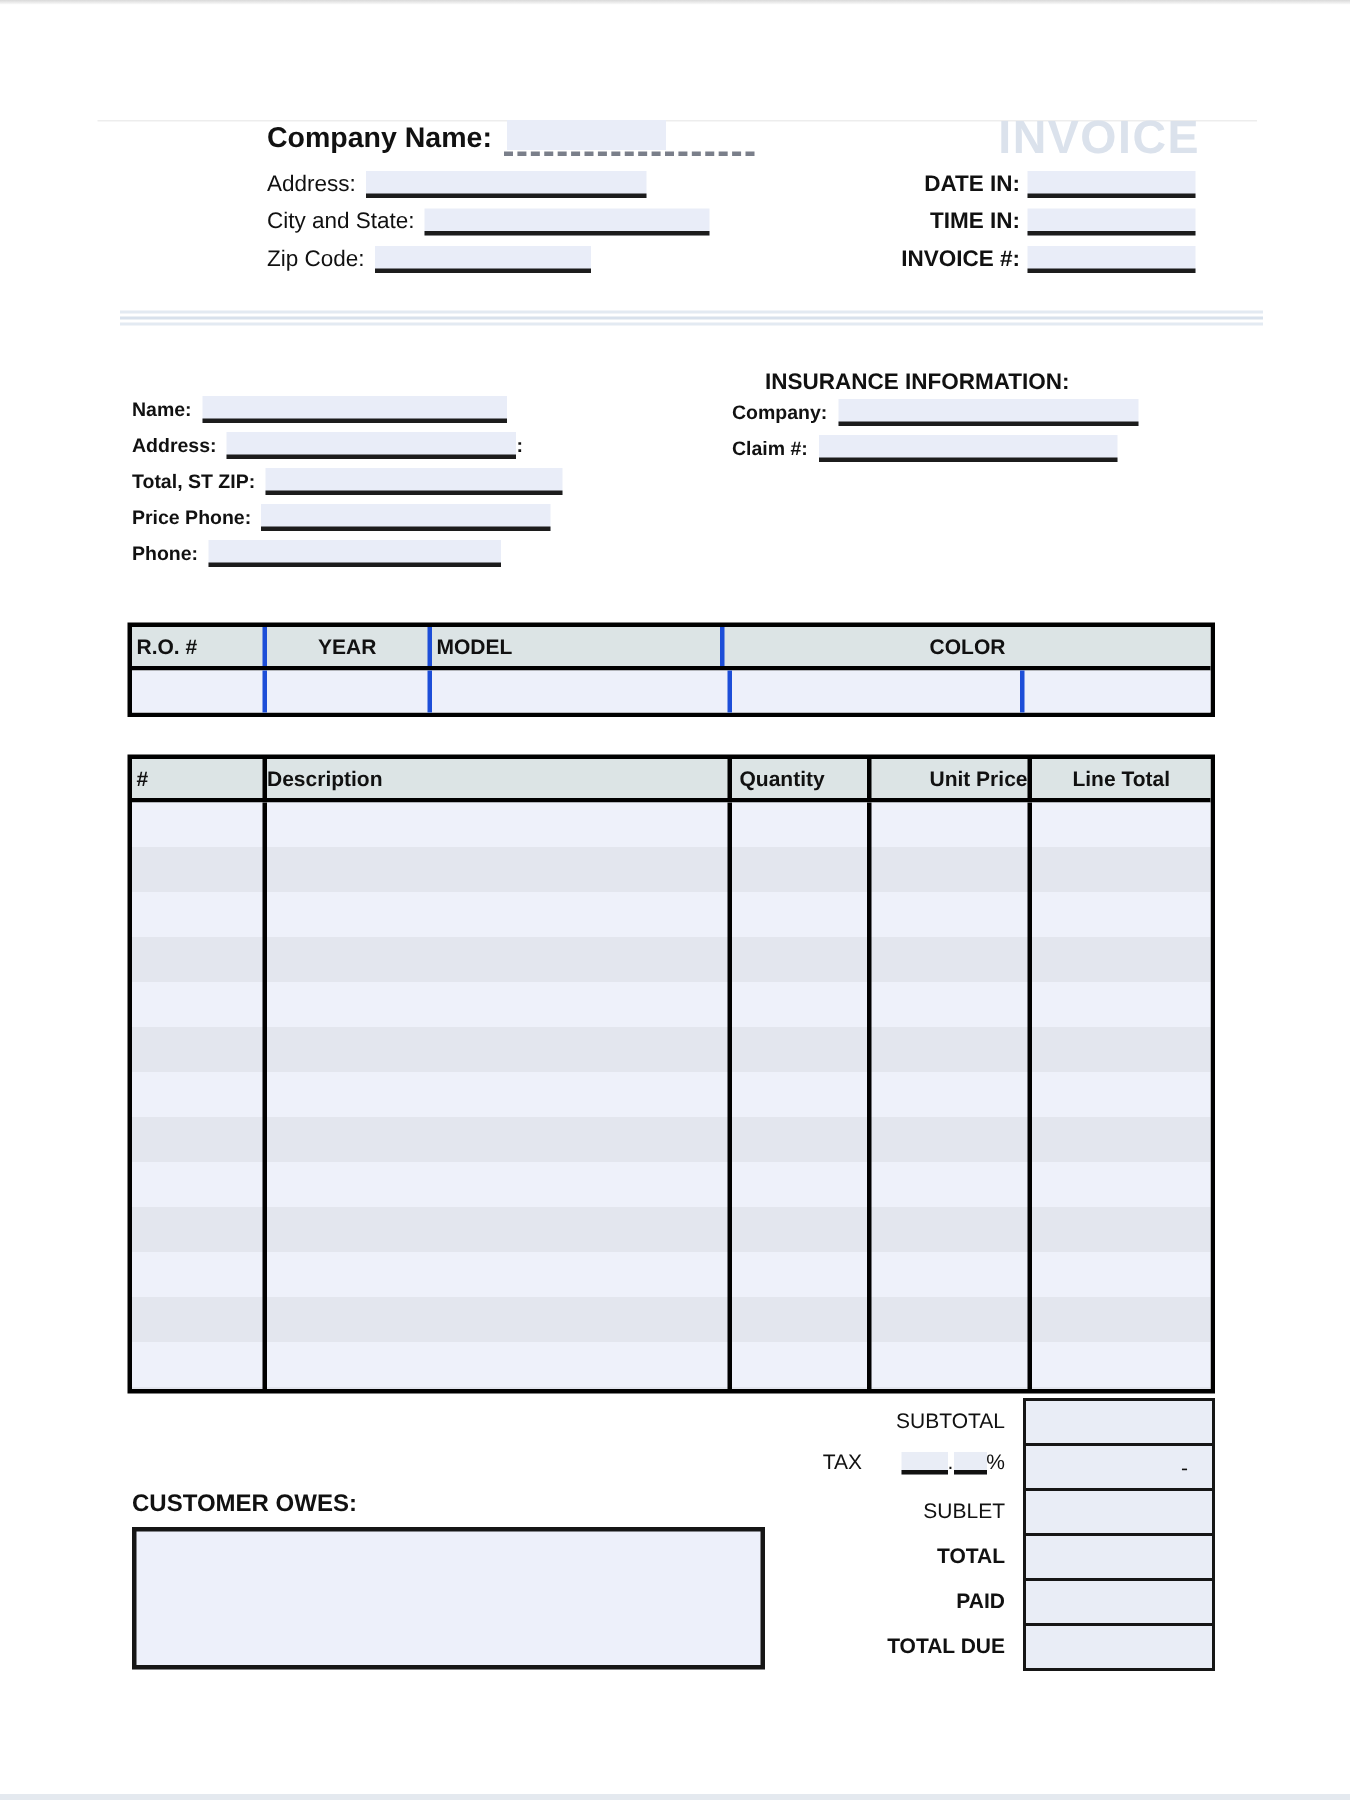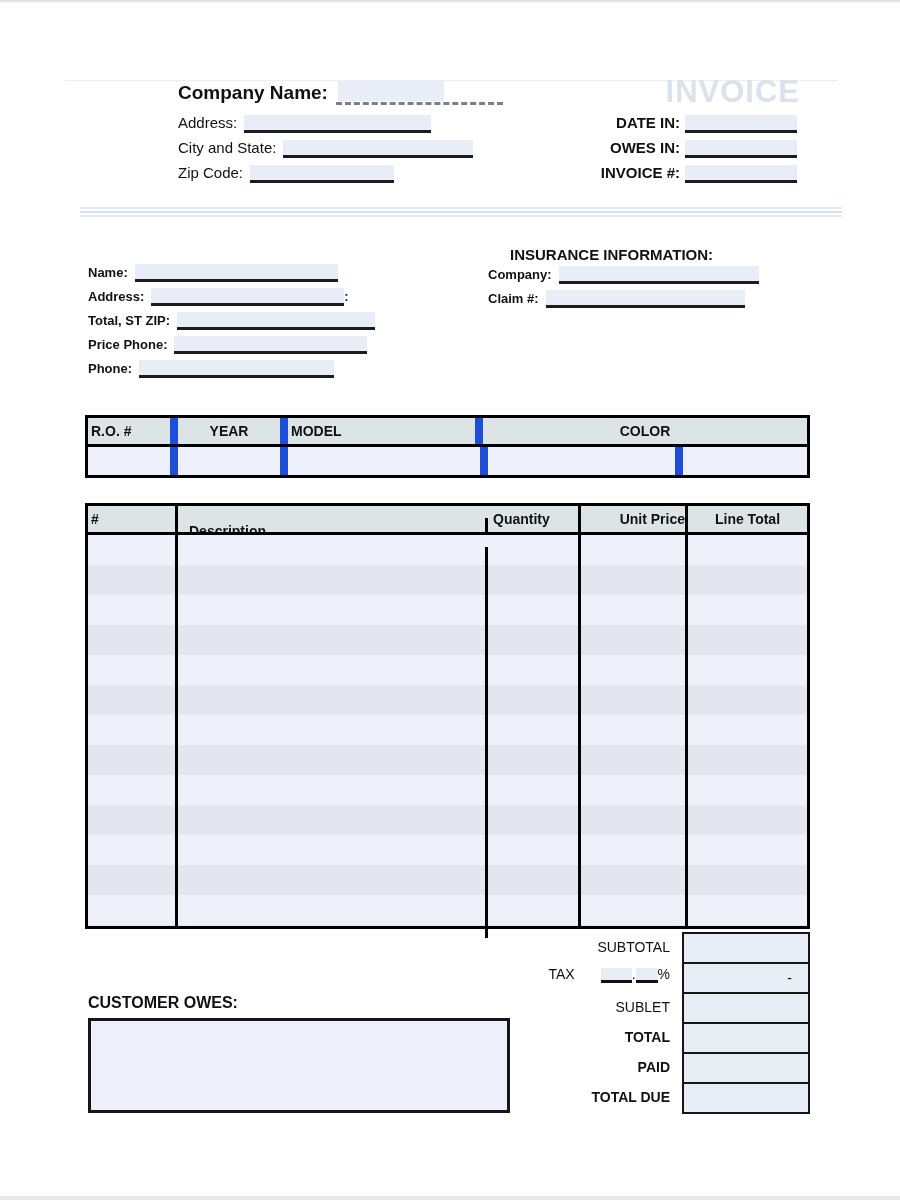--- a/index.html
+++ b/index.html
@@ -47,37 +47,37 @@
   .ins-company { top:266px; } .ins-claim { top:290px; }
 
   .cust-row { position:absolute; left:88px; font-size:13px; font-weight:bold; }
   .cu-name { top:264px; } .cu-address { top:288px; } .cu-city { top:312px; }
   .cu-cell { top:336px; } .cu-phone { top:360px; }
 
   
   .vtable { position:absolute; left:85px; top:415px; width:725px; border:3px solid #000; }
   .vtable .hrow { display:flex; height:29px; background:#dce4e5; border-bottom:3px solid #000; }
   .vtable .brow { display:flex; height:28px; background:#edf0fa; }
-  .vtable .cell { border-right:8px solid #1d4ed8; font-size:14px; font-weight:bold; line-height:27px;
+  .vtable .cell { border-right:3px solid #1d4ed8; font-size:14px; font-weight:bold; line-height:27px;
     white-space:nowrap; overflow:hidden; }
   .vtable .cell:last-child { border-right:none; }
   .vc0 { flex:0 0 90px; padding-left:3px; }
   .vc1 { flex:0 0 110px; text-align:center; }
   .vc2 { flex:0 0 200px; padding-left:3px; }
   .vc3 { flex:0 0 195px; padding-left:3px; }
   .vc4 { flex:1 1 auto; text-align:center; }
 
   
   .itable { position:absolute; left:85px; top:503px; width:725px; border:3px solid #000; }
   .itable .hrow { display:flex; height:29px; background:#dce4e5; border-bottom:3px solid #000; }
   .itable .cell { border-right:3px solid #000; font-size:14px; font-weight:bold; line-height:27px;
     white-space:nowrap; overflow:hidden; }
   .itable .cell:last-child { border-right:none; }
   .ic0 { flex:0 0 90px; padding-left:3px; }
-  .ic1 { flex:0 0 310px; padding-left:11px;margin-top:12px; }
+  .ic1 { flex:0 0 310px; padding-left:0; }
   .ic2 { flex:0 0 93px; padding-left:5px; }
   .ic3 { flex:0 0 107px; text-align:right; }
   .ic4 { flex:1 1 auto; text-align:center; }
   .itable .body { display:flex; height:391px;
     background:repeating-linear-gradient(180deg, #eef1fa 0px, #eef1fa 30px, #e3e6ee 30px, #e3e6ee 60px); }
   .itable .body .bcol { border-right:3px solid #000; height:100%; }
   .itable .body .bcol:last-child { border-right:none; }
 
   
   .sumbox { position:absolute; left:682px; width:128px; height:32px;
@@ -119,21 +119,21 @@
   </div>
   <div class="hl-row hl-city">
     <span>City and State:</span><span class="blank" style="width:190px"></span>
   </div>
   <div class="hl-row hl-zip">
     <span>Zip Code:</span><span class="blank" style="width:144px"></span>
   </div>
 
   <div class="hr-row hr-date">DATE IN:</div>
   <div class="hr-field hrf-date"><span class="blank"></span></div>
-  <div class="hr-row hr-time">OWES IN:</div>
+  <div class="hr-row hr-time">TIME IN:</div>
   <div class="hr-field hrf-time"><span class="blank"></span></div>
   <div class="hr-row hr-inv">INVOICE #:</div>
   <div class="hr-field hrf-inv"><span class="blank"></span></div>
 
   <div class="divider">
     <div class="l1"></div>
     <div class="l2"></div>
     <div class="l3"></div>
   </div>
 

